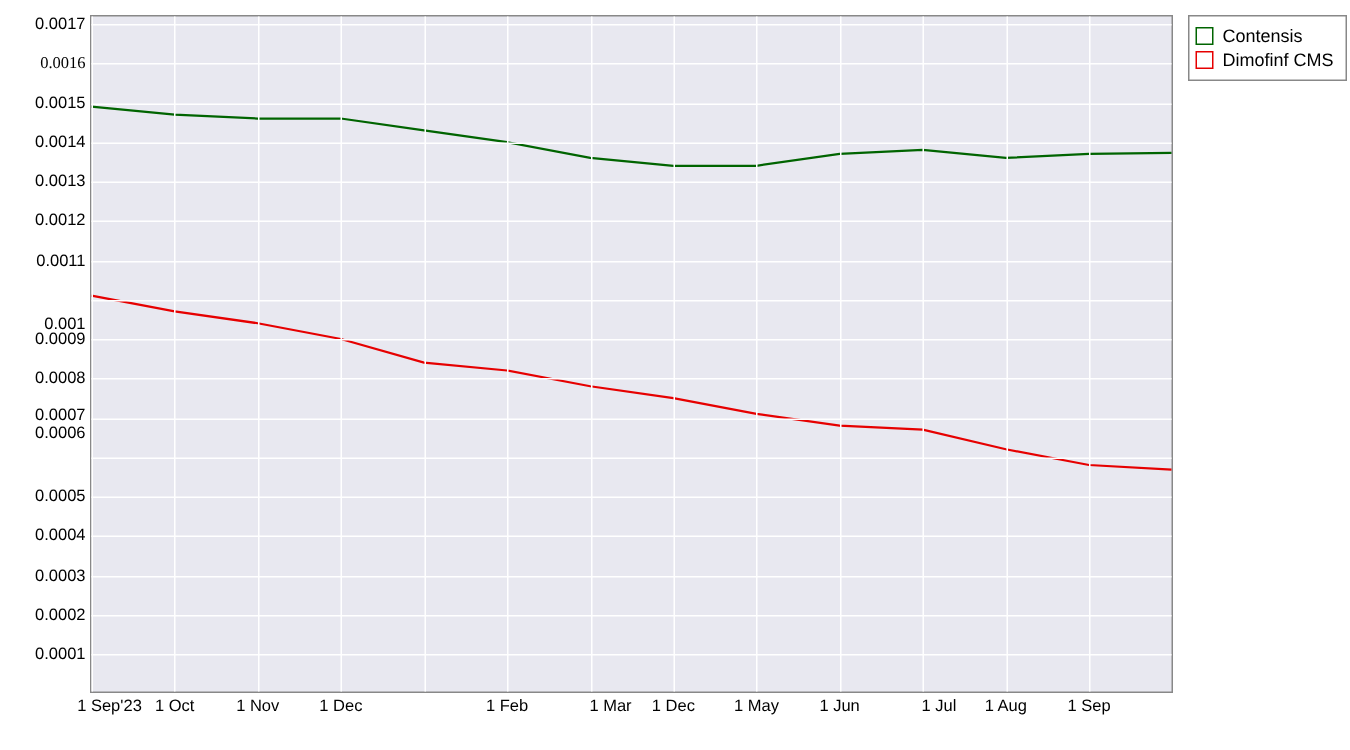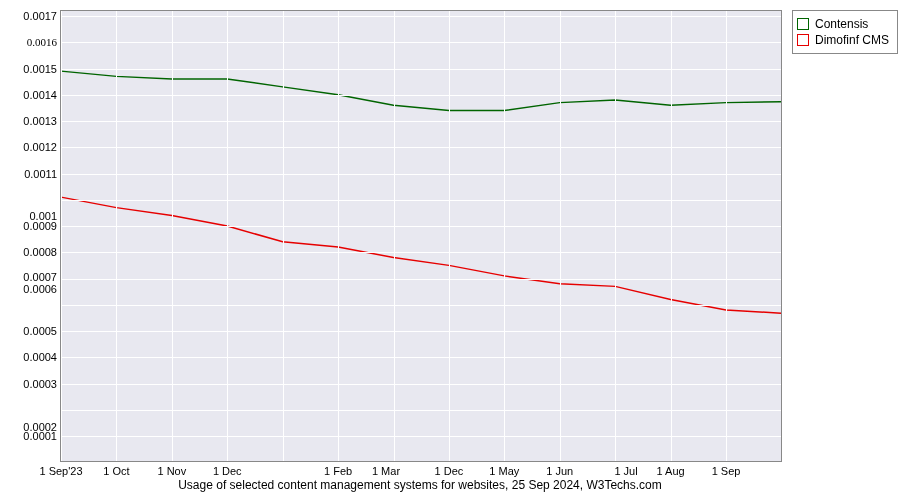--- a/index.html
+++ b/index.html
@@ -95,21 +95,21 @@
 
 <div class="container">
   <div class="plot-area" id="plot">
     <svg class="lines" id="line-svg">
         <polyline points="0,60.12499999999998 55.416666666666664,65.375 110.83333333333333,68 166.25,68 221.66666666666666,75.87499999999997 277.0833333333333,83.74999999999999 332.5,94.24999999999996 387.9166666666667,99.49999999999997 443.3333333333333,99.49999999999997 498.75,91.625 554.1666666666666,89 609.5833333333334,94.24999999999996 665,91.625 720,90.8375" fill="none" stroke="#006400" stroke-width="1.5"></polyline>
         <polyline points="0,186.125 55.416666666666664,196.62499999999997 110.83333333333333,204.5 166.25,215 221.66666666666666,230.75 277.0833333333333,236.00000000000003 332.5,246.49999999999997 387.9166666666667,254.375 443.3333333333333,264.875 498.75,272.75 554.1666666666666,275.375 609.5833333333334,288.5 665,299 720,302.15" fill="none" stroke="#e60000" stroke-width="1.5"></polyline>
       </svg>
   <div class="gridline-h" style="top: 425px;"></div>
       <div class="tick-y" style="top: 425px;">0.0001</div>
       <div class="gridline-h" style="top: 398.75px;"></div>
-      <div class="tick-y" style="top: 398.75px; margin-top: 17px;">0.0002</div>
+      <div class="tick-y" style="top: 398.75px;">0.0002</div>
       <div class="gridline-h" style="top: 372.5px;"></div>
       <div class="tick-y" style="top: 372.5px;">0.0003</div>
       <div class="gridline-h" style="top: 346.25px;"></div>
       <div class="tick-y" style="top: 346.25px;">0.0004</div>
       <div class="gridline-h" style="top: 320px;"></div>
       <div class="tick-y" style="top: 320px;">0.0005</div>
       <div class="gridline-h" style="top: 293.75px;"></div>
       <div class="tick-y" style="top: 278px;">0.0006</div>
       <div class="gridline-h" style="top: 267.5px;"></div>
       <div class="tick-y" style="top: 266px;">0.0007</div>
@@ -127,47 +127,46 @@
       <div class="tick-y" style="top: 110px;">0.0013</div>
       <div class="gridline-h" style="top: 83.75px;"></div>
       <div class="tick-y" style="top: 83.75px;">0.0014</div>
       <div class="gridline-h" style="top: 57.5px;"></div>
       <div class="tick-y" style="top: 57.5px;">0.0015</div>
       <div class="gridline-h" style="top: 31.25px;"></div>
       <div class="tick-y" style="top: 31.25px; font-family: Liberation Serif, serif;">0.0016</div>
       <div class="gridline-h" style="top: 5px;"></div>
       <div class="tick-y" style="top: 5px;">0.0017</div>
       <div class="gridline-v" style="left: 0px;"></div>
-      <div class="tick-x" style="left: 0px;">1 Sep'23</div>
+      <div class="tick-x" style="left: 12px;">1 Sep'23</div>
       <div class="gridline-v" style="left: 55.4167px;"></div>
       <div class="tick-x" style="left: 55.4167px; text-align: right;">1 Oct</div>
       <div class="gridline-v" style="left: 110.833px;"></div>
       <div class="tick-x" style="left: 110.833px;">1 Nov</div>
       <div class="gridline-v" style="left: 166.25px;"></div>
       <div class="tick-x" style="left: 166.25px;">1 Dec</div>
       <div class="gridline-v" style="left: 221.667px;"></div>
       <div class="tick-x" style="left: 226px; margin-top: 37px;">1 Jan'24</div>
       <div class="gridline-v" style="left: 277.083px;"></div>
       <div class="tick-x" style="left: 277.083px;">1 Feb</div>
       <div class="gridline-v" style="left: 332.5px;"></div>
-      <div class="tick-x" style="left: 325px;">1 Mar</div>
+      <div class="tick-x" style="left: 346px;">1 Mar</div>
       <div class="gridline-v" style="left: 387.917px;"></div>
       <div class="tick-x" style="left: 387.917px;">1 Dec</div>
       <div class="gridline-v" style="left: 443.333px;"></div>
       <div class="tick-x" style="left: 443.333px;">1 May</div>
       <div class="gridline-v" style="left: 498.75px;"></div>
       <div class="tick-x" style="left: 498.75px;">1 Jun</div>
       <div class="gridline-v" style="left: 554.167px;"></div>
       <div class="tick-x" style="left: 565px;">1 Jul</div>
       <div class="gridline-v" style="left: 609.583px;"></div>
       <div class="tick-x" style="left: 609.583px;">1 Aug</div>
       <div class="gridline-v" style="left: 665px;"></div>
       <div class="tick-x" style="left: 665px;">1 Sep</div>
     </div>
-  <div class="caption">Usage of selected content management systems for websites, 25 Sep 2024, W3Techs.com</div>
   <div class="legend" id="legend">
       <div class="legend-row">
         <div class="legend-swatch" style="border-color: rgb(0, 100, 0); background: rgb(255, 255, 255);"></div>
         <span>Contensis</span>
       </div>
       <div class="legend-row">
         <div class="legend-swatch" style="border-color: rgb(230, 0, 0); background: rgb(255, 255, 255);"></div>
         <span>Dimofinf CMS</span>
       </div>
     </div>

